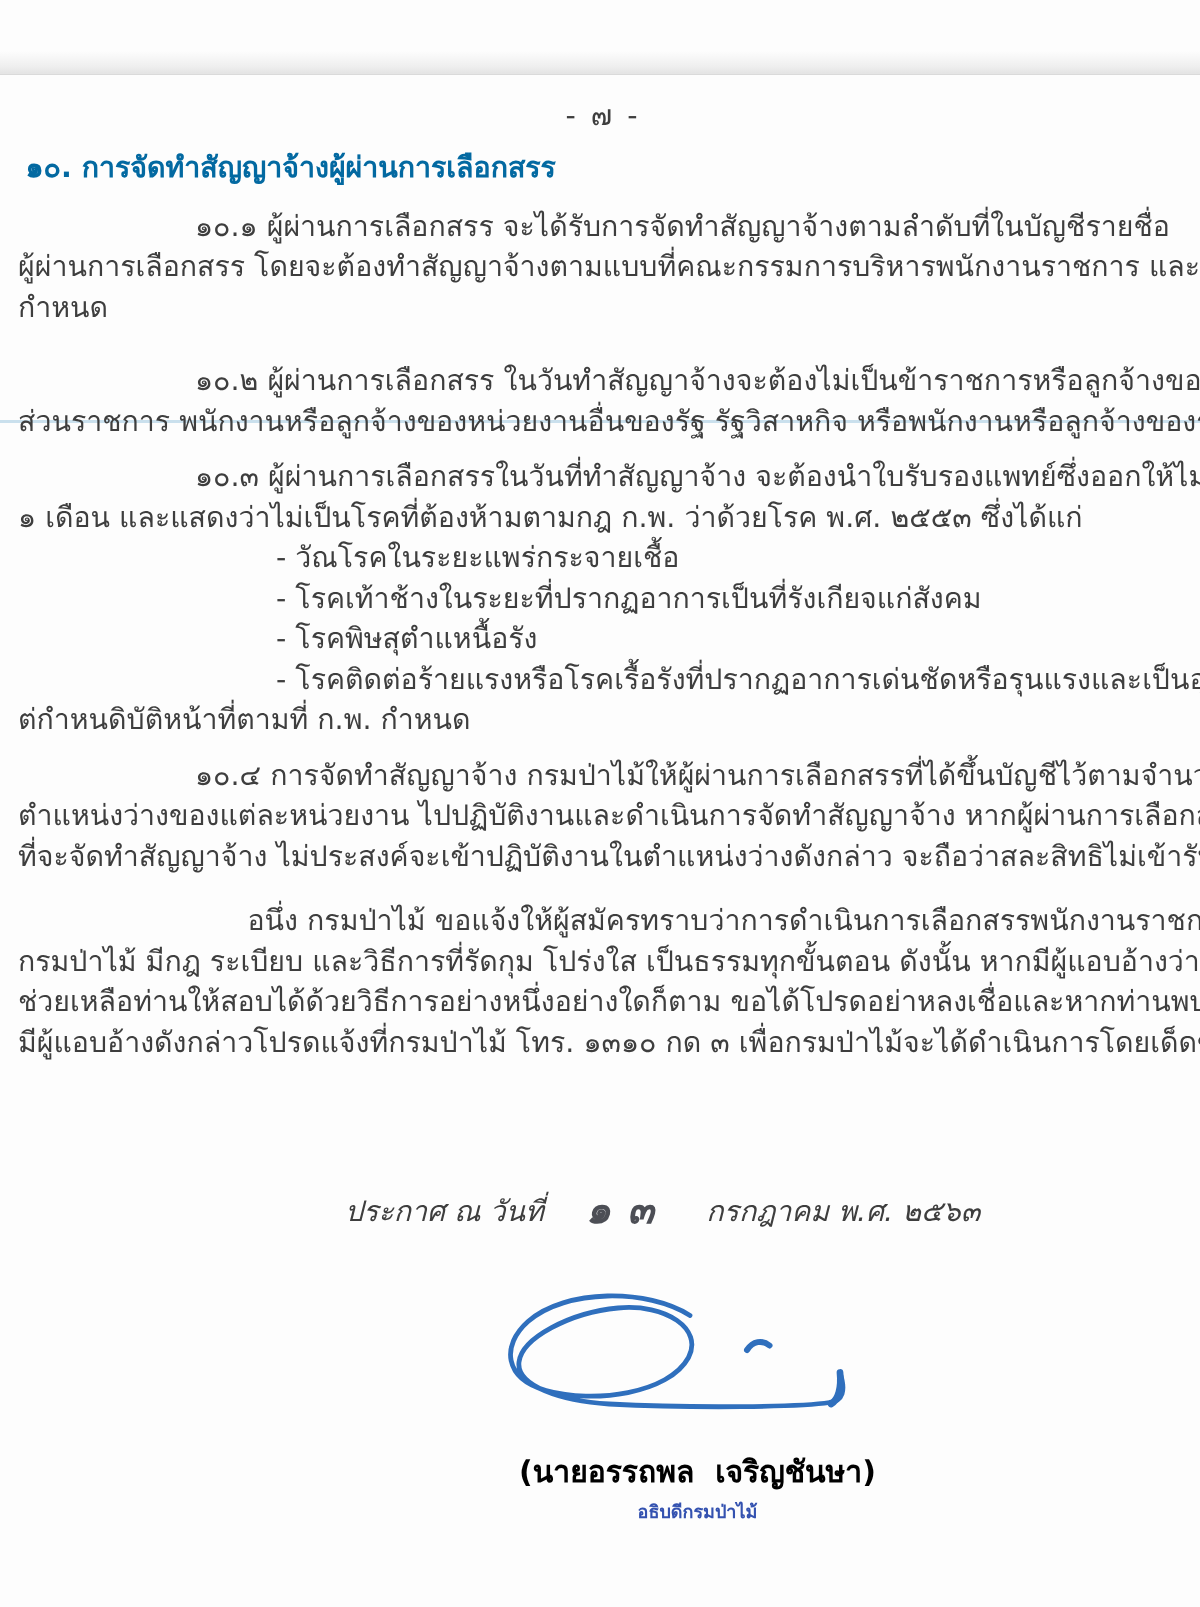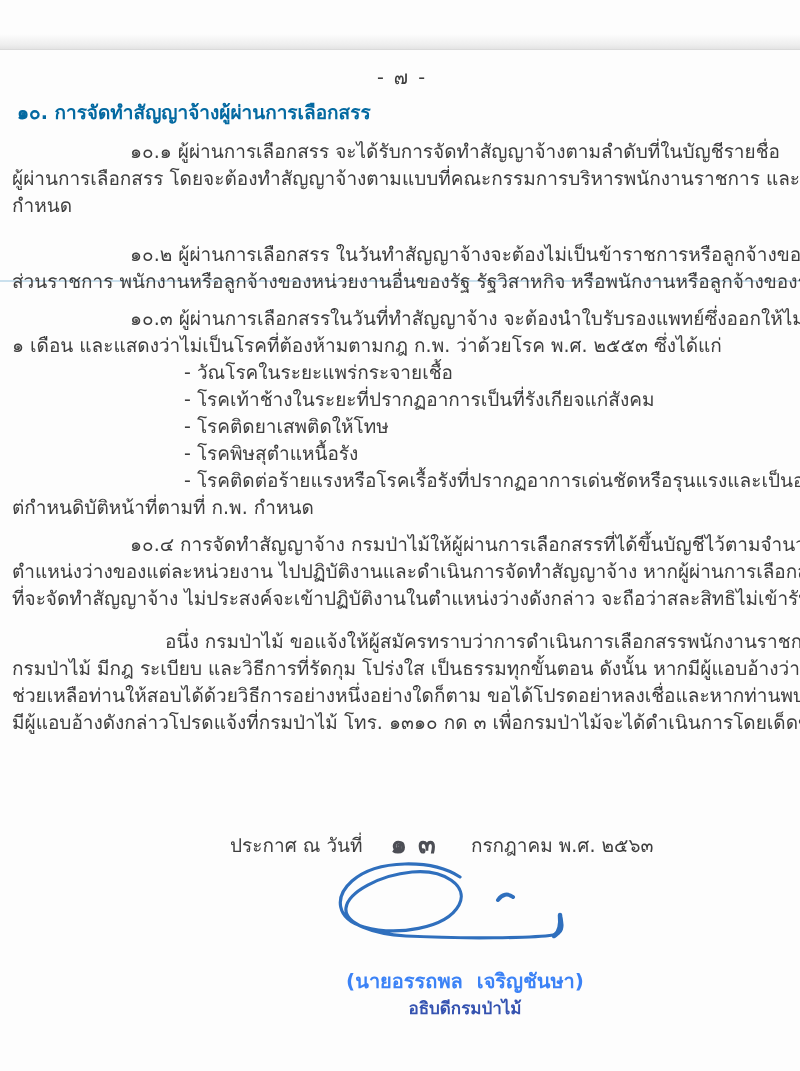--- a/index.html
+++ b/index.html
@@ -23,30 +23,30 @@
   .heading { margin-top:8px; margin-bottom:12px; padding-left:5px; font-weight:bold; color:#0369a1; line-height:27px; }
   .block-c1 { margin-bottom:22px; }
   .block-c2 { margin-bottom:10px; }
   .block-c3 { margin-bottom:0; }
   .block-bullets { margin-bottom:10px; }
   .block-c4 { margin-bottom:16px; }
   .ind  { padding-left:118px; }   
   .ind2 { padding-left:172px; }   
   .ind3 { padding-left:153px; }   
 
-  .date-line { position:absolute; top:830px; left:230px; line-height:27px; white-space:nowrap; }
+  .date-line { position:absolute; top:793px; left:230px; line-height:27px; white-space:nowrap;font-style:italic; }
   .date-stamp {
     display:inline-block; margin:0 24px 0 28px; position:relative; top:1px;
     font-size:26px; font-weight:bold; color:#4c4e55; letter-spacing:11px;
   }
   .signature-wrap { position:absolute; top:857px; left:332px; width:240px; height:90px; }
   .signatory-name  { position:absolute; top:968px; left:285px; width:360px; text-align:center;
-                     color:#3b82f6; font-weight:600; font-size:20px; line-height:26px; white-space:pre; }
+                     color:#000000; font-weight:600; font-size:20px; line-height:26px; white-space:pre; }
   .signatory-title { position:absolute; top:995px; left:285px; width:360px; text-align:center;
-                     color:#3452b0; font-weight:600; font-size:17px; line-height:26px; }
+                     color:#3452b0; font-weight:600; font-size:12px; line-height:26px; }
 </style>
 </head>
 <body>
 
 <div class="page">
 
   <div class="scan-band-top"></div>
   <div class="scan-line-top"></div>
   <div class="scan-line-blue"></div>
 
@@ -68,21 +68,20 @@
     </div>
 
     <div class="block-c3">
       <div class="ln ind">๑๐.๓ ผู้ผ่านการเลือกสรรในวันที่ทำสัญญาจ้าง จะต้องนำใบรับรองแพทย์ซึ่งออกให้ไม่เกิน</div>
       <div class="ln">๑ เดือน และแสดงว่าไม่เป็นโรคที่ต้องห้ามตามกฎ ก.พ. ว่าด้วยโรค พ.ศ. ๒๕๕๓ ซึ่งได้แก่</div>
     </div>
 
     <div class="block-bullets">
       <div class="ln ind2">- วัณโรคในระยะแพร่กระจายเชื้อ</div>
       <div class="ln ind2">- โรคเท้าช้างในระยะที่ปรากฏอาการเป็นที่รังเกียจแก่สังคม</div>
-      <div class="ln ind2">- โรคติดยาเสพติดให้โทษ</div>
       <div class="ln ind2">- โรคพิษสุตำแหนื้อรัง</div>
       <div class="ln ind2">- โรคติดต่อร้ายแรงหรือโรคเรื้อรังที่ปรากฏอาการเด่นชัดหรือรุนแรงและเป็นอุปสรรค</div>
       <div class="ln">ต่กำหนดิบัติหน้าที่ตามที่ ก.พ. กำหนด</div>
     </div>
 
     <div class="block-c4">
       <div class="ln ind">๑๐.๔ การจัดทำสัญญาจ้าง กรมป่าไม้ให้ผู้ผ่านการเลือกสรรที่ได้ขึ้นบัญชีไว้ตามจำนวน</div>
       <div class="ln">ตำแหน่งว่างของแต่ละหน่วยงาน ไปปฏิบัติงานและดำเนินการจัดทำสัญญาจ้าง หากผู้ผ่านการเลือกสรรถึงลำดับ</div>
       <div class="ln">ที่จะจัดทำสัญญาจ้าง ไม่ประสงค์จะเข้าปฏิบัติงานในตำแหน่งว่างดังกล่าว จะถือว่าสละสิทธิไม่เข้ารับการจัดทำ</div>
     </div>

